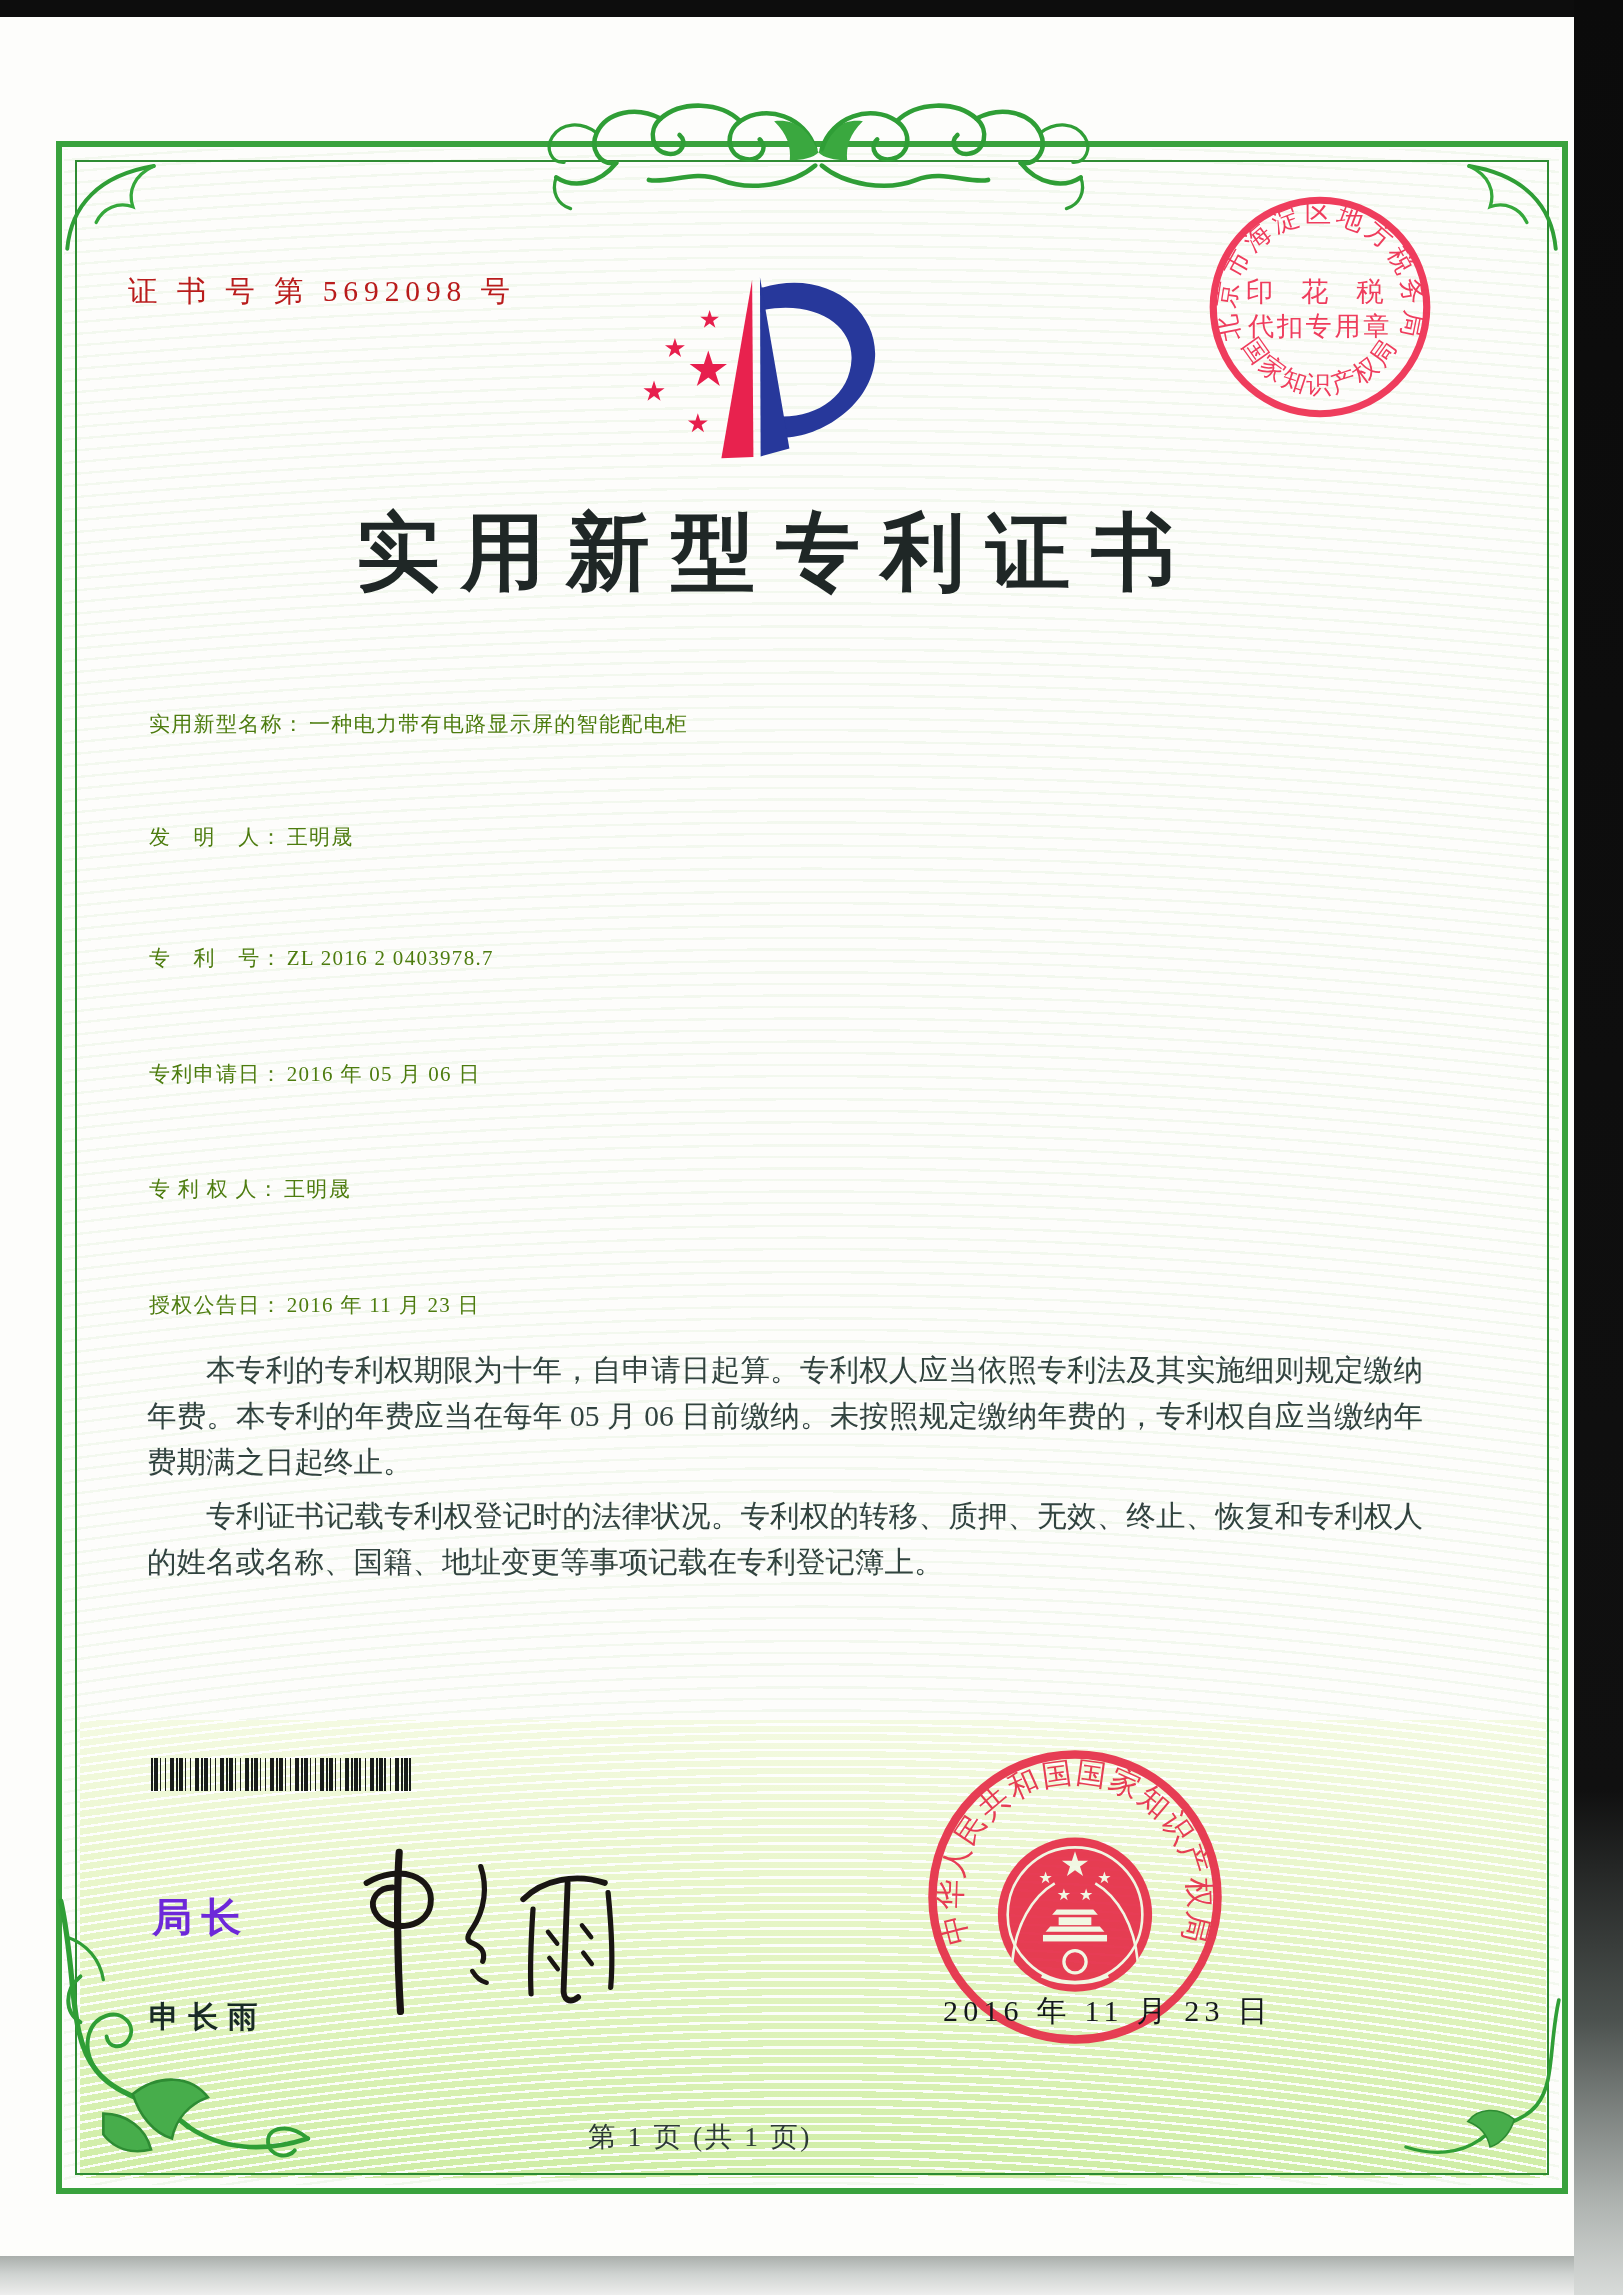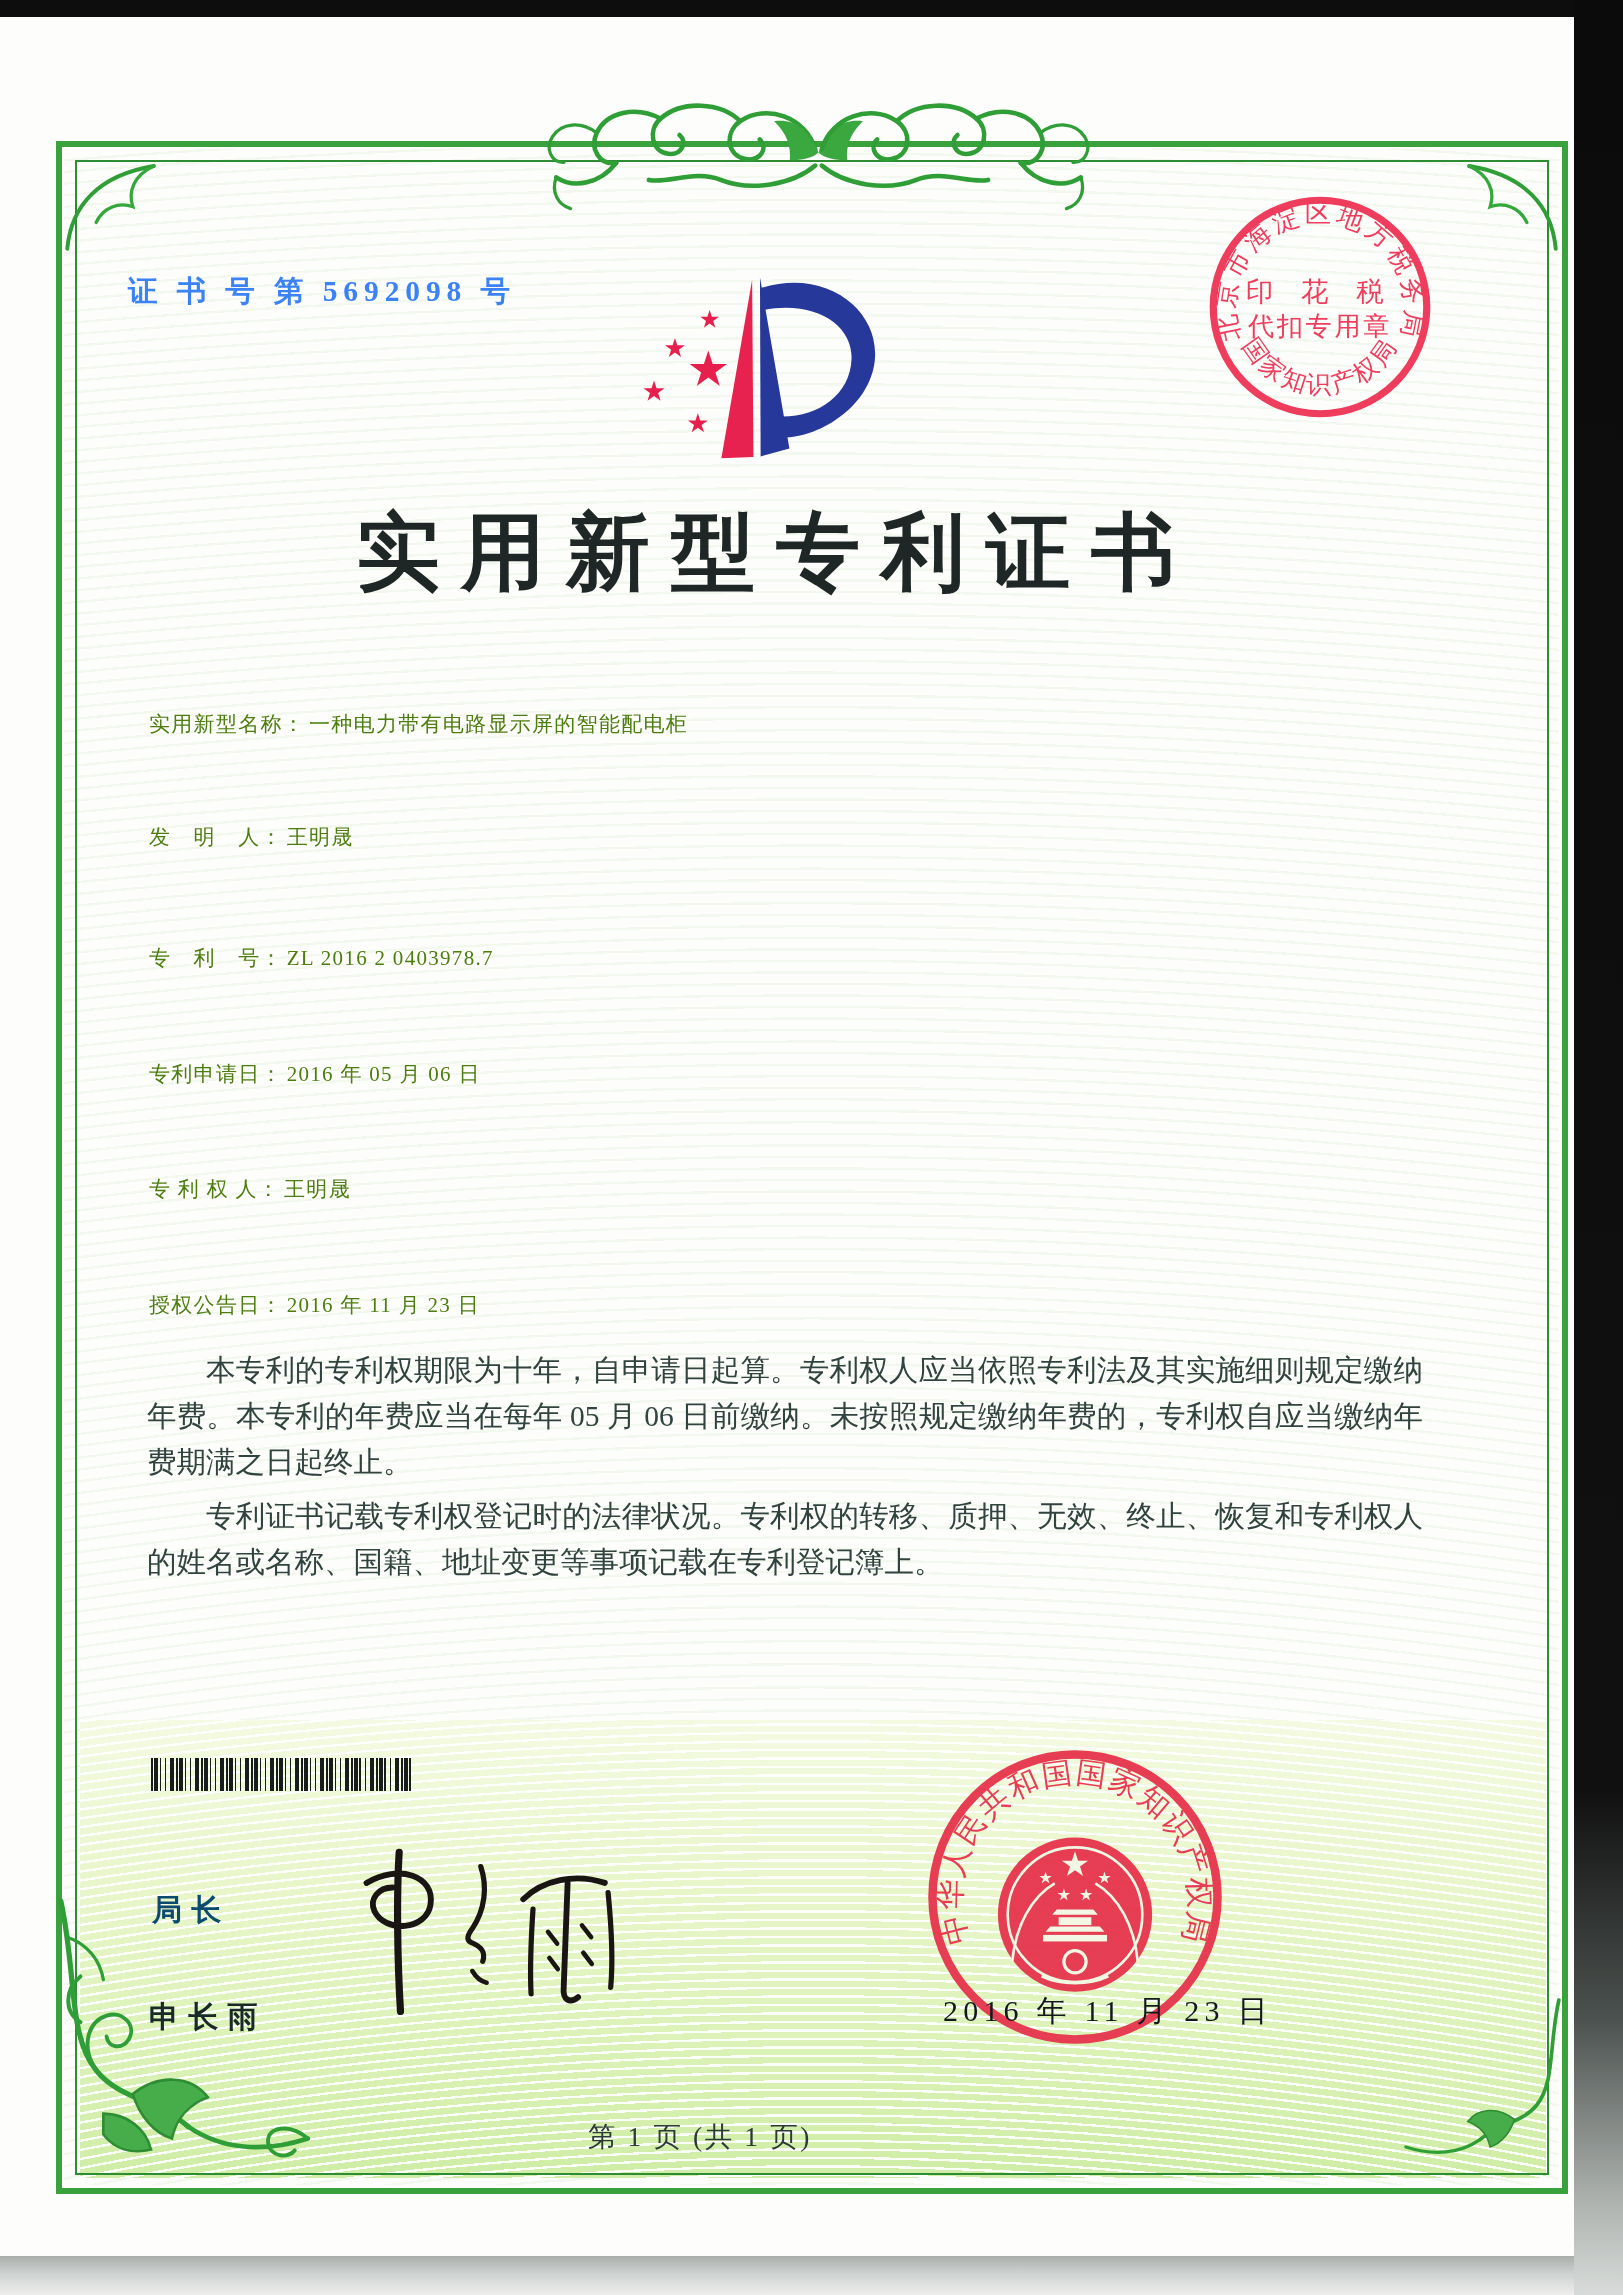--- a/index.html
+++ b/index.html
@@ -18,33 +18,33 @@
   
   .soft-waves{position:absolute;left:64px;top:149px;width:1495px;height:2036px;z-index:0;
       background:repeating-radial-gradient(ellipse 2225px 1309px at 50% 160%,
         rgba(120,190,90,.08) 0 3.9px, rgba(120,190,90,0) 3.9px 19.6px);}
   
   .green-zone{position:absolute;left:80px;top:1720px;width:1466px;height:458px;z-index:1;
       background:
         repeating-radial-gradient(ellipse 1964px 982px at 50% 300%,
           rgba(255,255,255,.92) 0 4.6px, rgba(255,255,255,0) 4.6px 17px),
         linear-gradient(180deg,#f4fae2 0%,#e9f6cb 35%,#dcf2b8 70%,#cfeda6 100%);}
-  .cert-no{position:absolute;left:128px;top:272px;font-size:29.5px;letter-spacing:5.9px;color:#3b82f6;z-index:5;font-weight:bold;}
+  .cert-no{position:absolute;left:128px;top:272px;font-size:29.5px;letter-spacing:5.9px;color:#b91c1c;z-index:5;}
   .title{position:absolute;left:56px;top:496px;width:1419px;text-align:center;font-size:84px;
       font-weight:bold;color:#1f2726;letter-spacing:21px;text-indent:21px;z-index:5;}
   .field{position:absolute;left:149px;font-size:21px;color:#4d7c0f;letter-spacing:1.3px;z-index:5;white-space:nowrap;}
   .field .val{padding-left:3.9px;}
   .bodytext{position:absolute;left:147px;top:1347px;width:1276px;font-size:29.5px;line-height:46px;
       color:#31433f;text-align:justify;z-index:5;}
   .bodytext p{margin:0 0 7.9px 0;text-indent:2em;}
   .barcode{position:absolute;left:151px;top:1758px;width:262px;height:33px;z-index:6;
       background:repeating-linear-gradient(90deg,#181c1a 0 2px,transparent 2px 3.3px,#181c1a 3.3px 7.2px,
         transparent 7.2px 8.5px,#181c1a 8.5px 9.8px,transparent 9.8px 13.7px,#181c1a 13.7px 15px,
         transparent 15px 19px,#181c1a 19px 23px,transparent 23px 25px);}
-  .role{position:absolute;left:152px;top:1890px;font-size:30px;font-weight:bold;color:#0c4a6e;
+  .role{position:absolute;left:152px;top:1890px;font-size:40px;font-weight:bold;color:#6d28d9;
       letter-spacing:9.2px;z-index:6;}
   .dirname{position:absolute;left:149px;top:1953px;font-size:30px;font-weight:bold;color:#182a26;
       letter-spacing:9.2px;z-index:6;margin-top:44px;}
   .sig{position:absolute;left:301px;top:1847px;z-index:7;}
   .seal-big{position:absolute;left:924px;top:1746px;z-index:6;opacity:.94;}
   .seal-date{position:absolute;left:943px;top:1991px;font-size:30px;color:#13181c;letter-spacing:5.2px;
       z-index:8;white-space:nowrap;}
   .footer{position:absolute;left:588px;top:2119px;font-size:27.5px;color:#2c3a36;letter-spacing:2.6px;z-index:6;}
   .stamp-tax{position:absolute;left:1208px;top:195px;z-index:5;opacity:.92;}
   .logo{position:absolute;left:569px;top:249px;z-index:5;}

